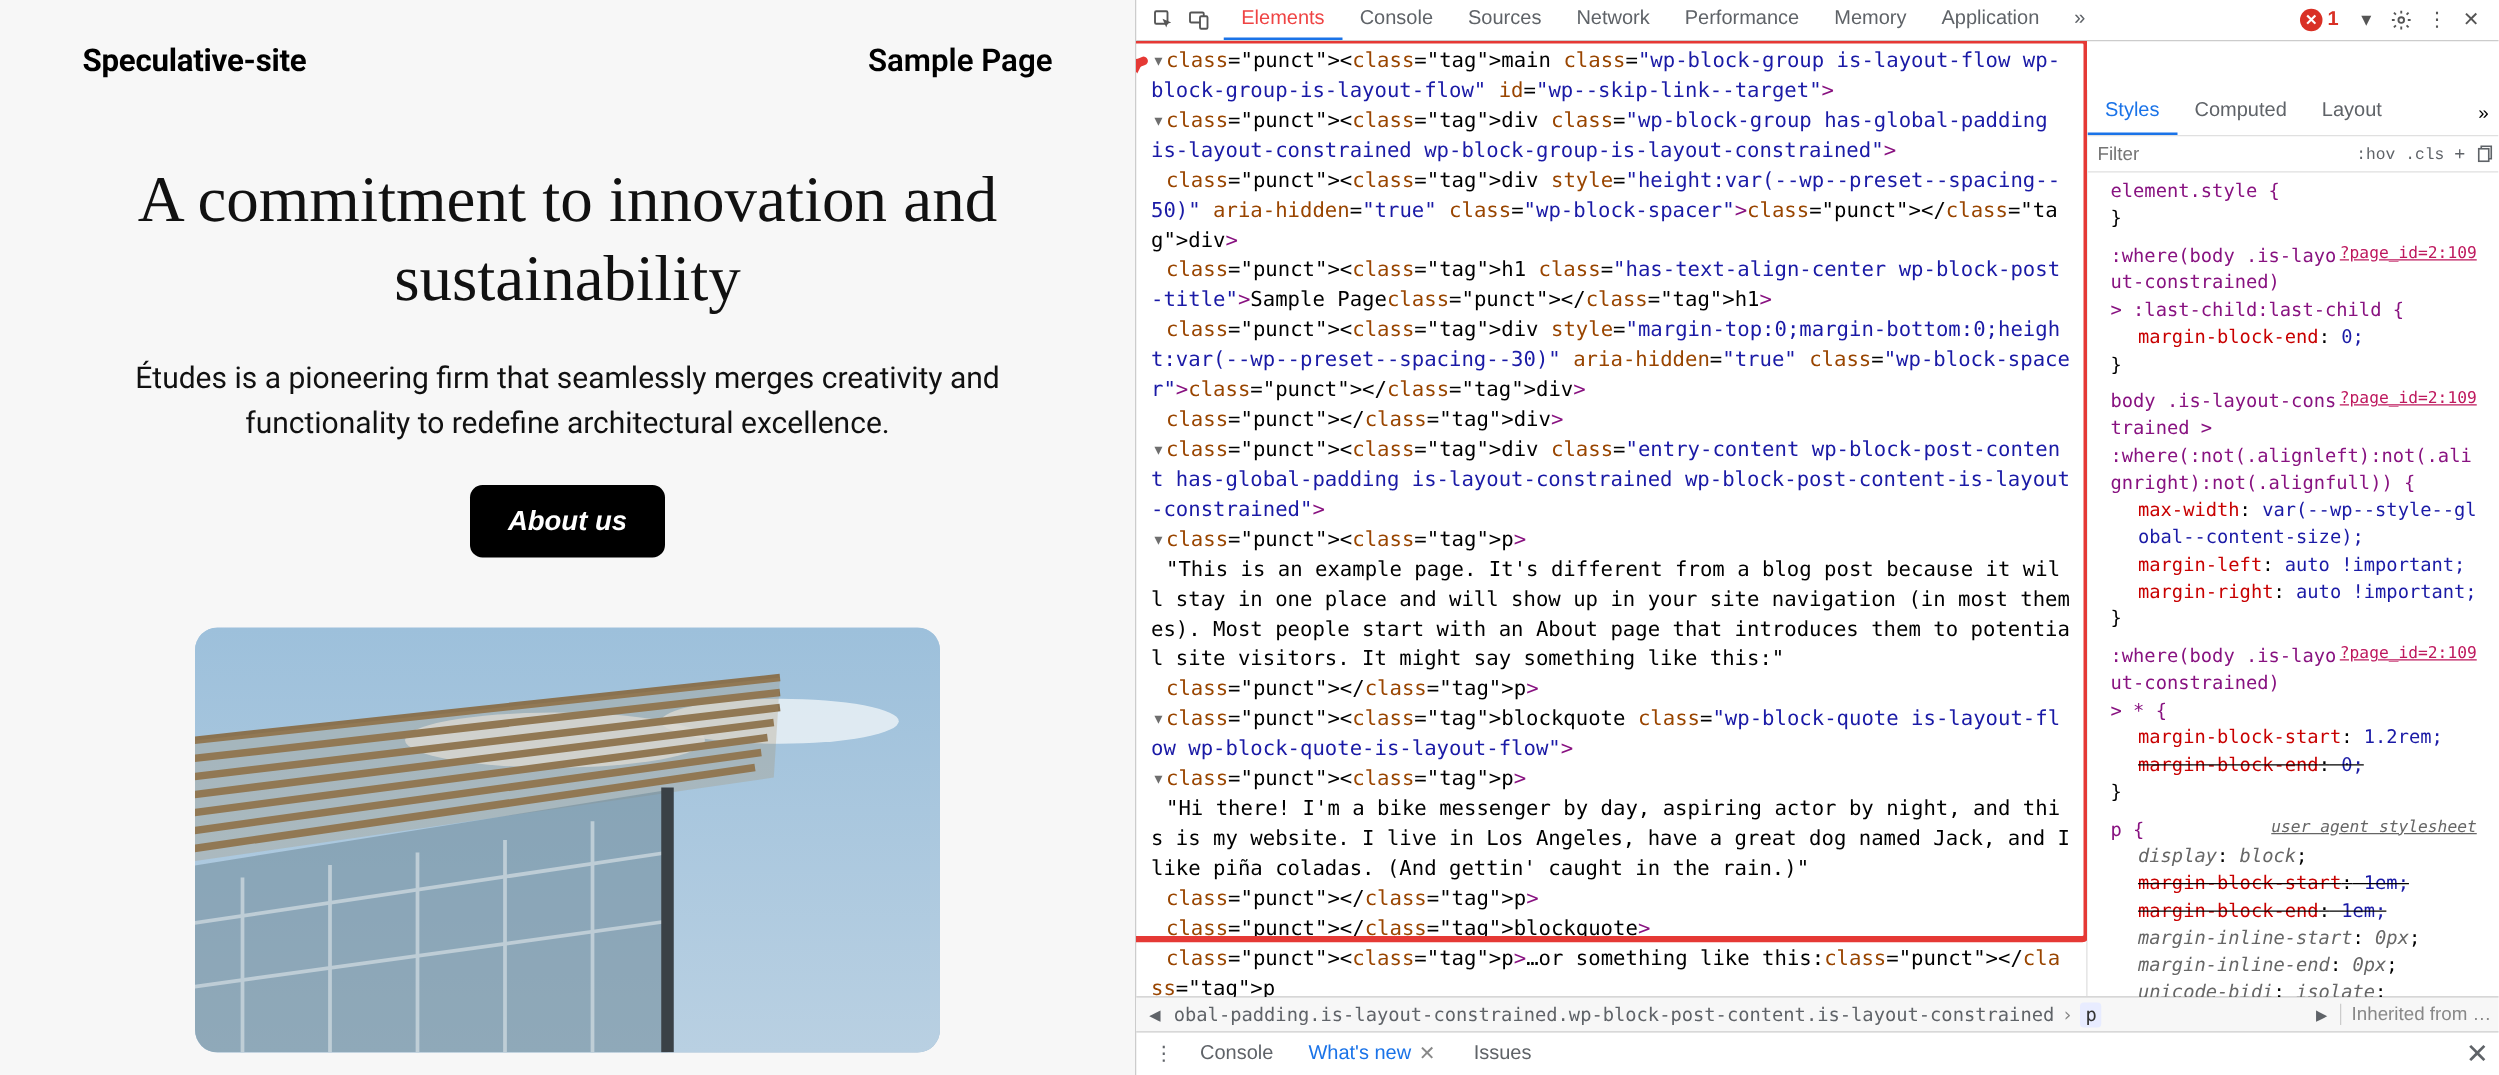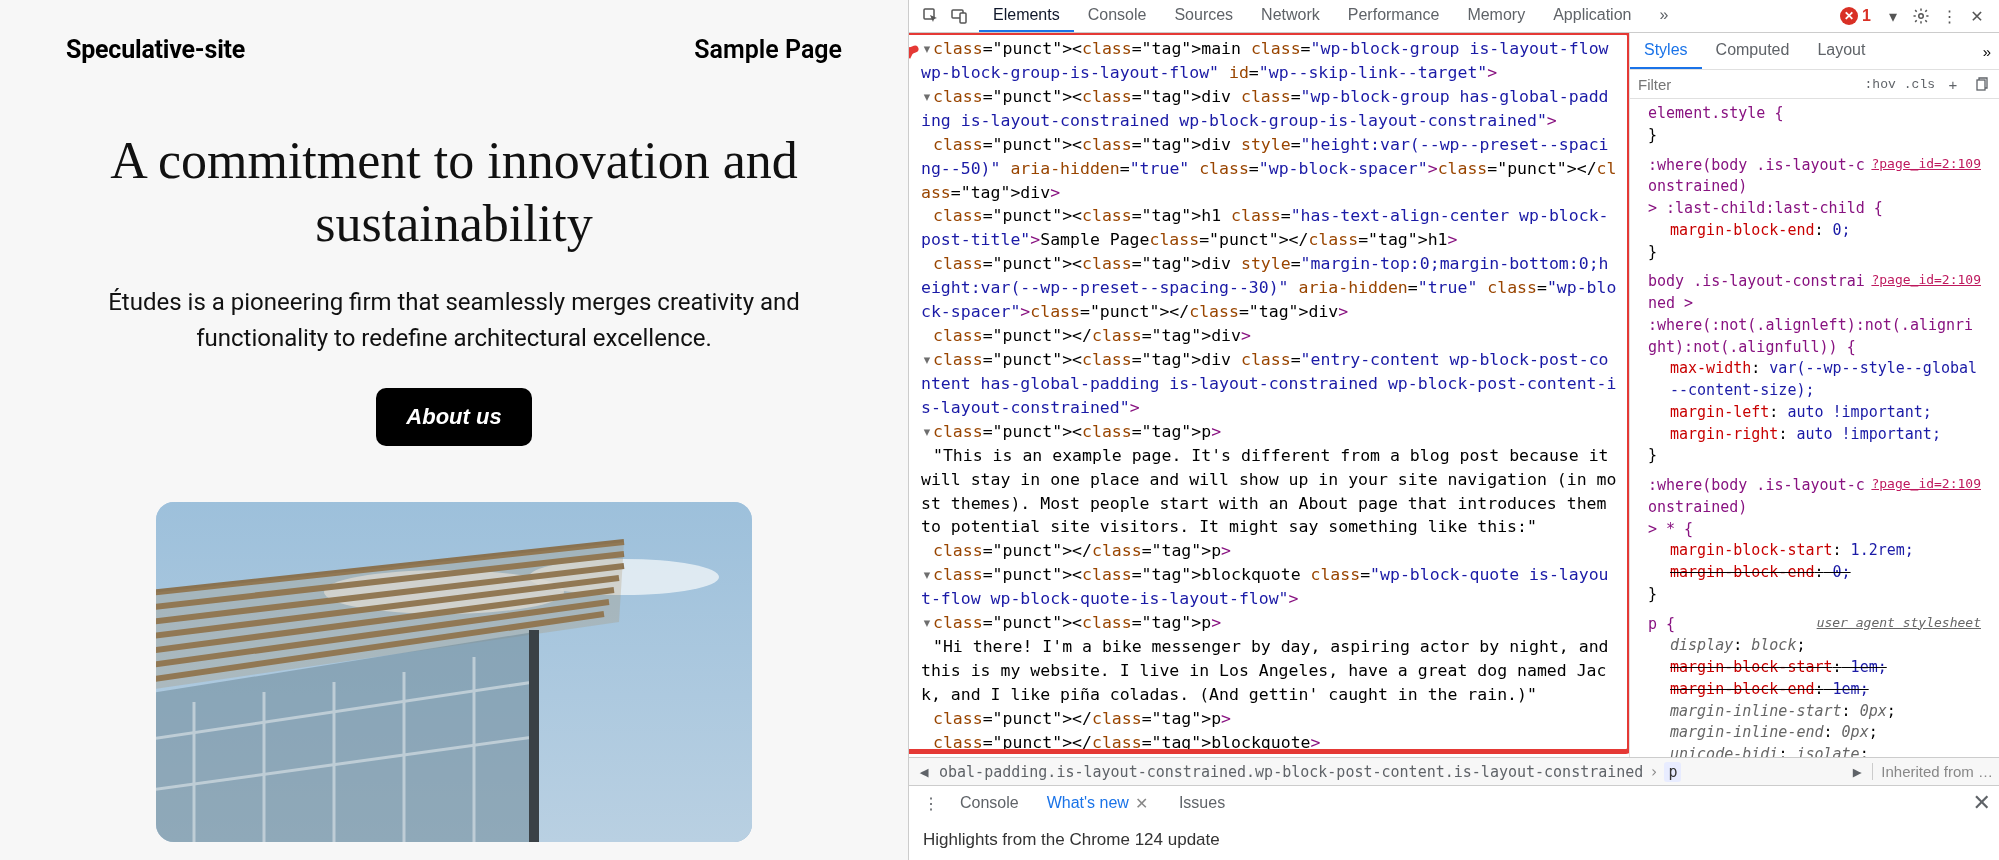--- a/index.html
+++ b/index.html
@@ -16,36 +16,36 @@
 .cta { display: inline-block; background: #000; color: #fff; border: none; border-radius: 10px; padding: 16px 30px; font-size: 22px; font-weight: 600; cursor: pointer; font-style: italic; }
 .hero-img { margin: 56px 66px 0; height: 340px; border-radius: 18px; overflow: hidden; position: relative; background: linear-gradient(170deg,#a9c6e0 0%,#bcd3e6 50%,#9cb9d2 100%); }
 .hero-img svg { position:absolute; inset:0; width:100%; height:100%; }
 
 
 .devtools { flex: 1; height: 100%; display: flex; flex-direction: column; background: #fff; border-left: 1px solid #ccc; font-family: ".SFMono-Regular", Menlo, Consolas, monospace; }
 .dt-toolbar { height: 33px; display: flex; align-items: center; gap: 0; padding: 0 8px; border-bottom: 1px solid #ccc; font-family: -apple-system, sans-serif; font-size: 16px; color: #333; }
 .dt-tool-btn { width: 28px; height: 28px; display: flex; align-items: center; justify-content: center; cursor: pointer; color:#555; }
 .dt-tabs { display: flex; gap: 0; margin-left: 6px; }
 .dt-tab { padding: 6px 14px; cursor: pointer; border-bottom: 2px solid transparent; font-size: 16px; color:#5f6368; }
-.dt-tab.active { color:#0f172a; border-bottom-color:#1a73e8;text-align:right; }
+.dt-tab.active { color:#ef4444; border-bottom-color:#1a73e8;text-align:right; }
 .dt-spacer{flex:1}
 .dt-error-badge { display:flex; align-items:center; gap:4px; color:#d93025; font-weight:600; margin:0 8px;}
 .dt-error-badge .circ{width:18px;height:18px;border-radius:50%;background:#d93025;color:#fff;display:flex;align-items:center;justify-content:center;font-size:12px;}
 
 .dt-body { flex: 1; display: flex; overflow: hidden; position:relative; }
 .dt-elements { flex: 1; overflow: auto; padding: 4px 0; font-size: 16.5px; line-height: 1.45; position:relative; }
 .dt-elements .line { white-space: pre-wrap; word-break: break-all; padding: 0 12px; }
 .ind1{padding-left:20px} .ind2{padding-left:40px} .ind3{padding-left:62px} .ind4{padding-left:84px} .ind5{padding-left:106px}
 .caret { color:#6e6e6e; display:inline-block; width:12px; text-align:center; } .attr-n{color:#994500} .attr-v{color:#1a1aa6} .txt{color:#000} .punct{color:#881280}
 
 
 .highlight-box { position:absolute; left:-6px; top:-3px; right:-3px; height:724px; border:5px solid #e53935; border-radius:6px; pointer-events:none; }
 .arrow { position:absolute; left:-52px; top:6px; width:72px; height:46px; pointer-events:none; }
 
-.dt-styles { width: 370px; border-left: 1px solid #e0e0e0; display:flex; flex-direction:column; overflow:hidden; font-size:15px; }
+.dt-styles { width: 330px; border-left: 1px solid #e0e0e0; display:flex; flex-direction:column; overflow:hidden; font-size:15px;margin-top:39px; }
 .styles-tabs { display:flex; align-items:center; border-bottom:1px solid #e0e0e0; font-family:-apple-system,sans-serif; }
 .styles-tab { padding:8px 14px; cursor:pointer; color:#5f6368; border-bottom:2px solid transparent; font-size:16px;}
 .styles-tab.active{color:#1a73e8;border-bottom-color:#1a73e8;}
 .styles-filter { display:flex; align-items:center; gap:8px; padding:4px 8px; border-bottom:1px solid #e0e0e0; font-family:-apple-system,sans-serif; }
 .styles-filter input{flex:1;border:none;outline:none;font-size:15px;color:#888;}
 .styles-filter .pill{font-family:Liberation Mono, monospace;font-size:13px;color:#5f6368;cursor:pointer;}
 .styles-filter .ico{width:20px;height:20px;display:flex;align-items:center;justify-content:center;color:#5f6368;cursor:pointer;}
 .styles-body{flex:1;overflow:auto;padding:4px 18px;line-height:1.45;}
 .sel{color:#881280;white-space:pre-wrap;word-break:break-all;}
 .prop{padding-left:22px;white-space:pre-wrap;word-break:break-all;}
@@ -232,16 +232,15 @@
     <div class="drawer-tabs">
       <span class="menu-dots" style="cursor:pointer;padding:0 6px">⋮</span>
       <div class="drawer-tab">Console</div>
       <div class="drawer-tab active">
           <span>What's new</span>
           <span class="drawer-close">✕</span>
         </div>
       <div class="drawer-tab">Issues</div>
       <span class="drawer-x">✕</span>
     </div>
-    <div class="drawer-body">Highlights from the Chrome 124 update</div>
   </div>
 
 </div>
 
 </body></html>

